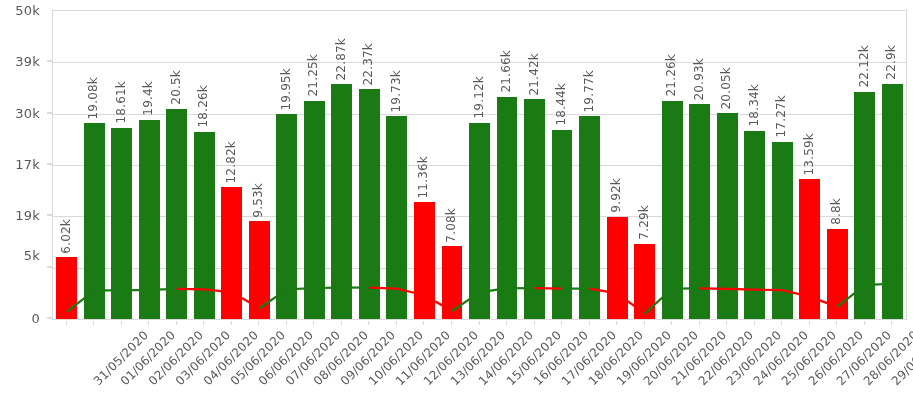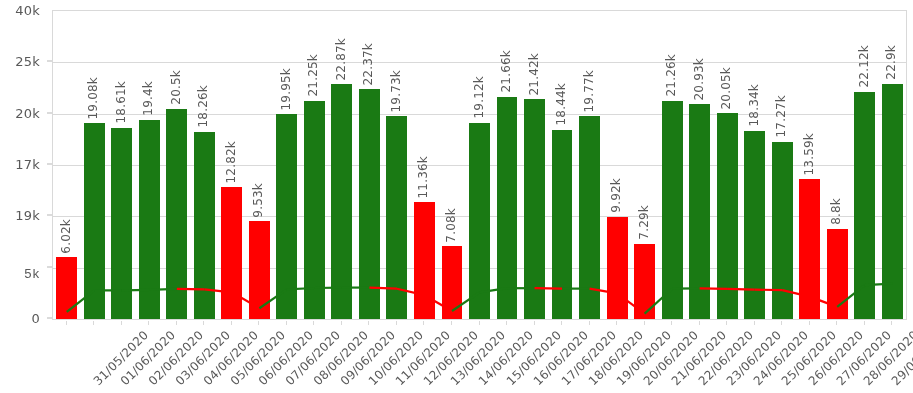--- a/index.html
+++ b/index.html
@@ -115,31 +115,31 @@
   }
 </style>
 </head>
 <body>
 
 <div id="chart-root">
 
   <div class="y-axis">
       <div class="y-tick-label" style="top: 318px;">0</div>
       <div class="y-tick-mark" style="top: 318px;"></div>
-      <div class="y-tick-label" style="top: 274px; font-family: Liberation Mono, monospace;">5k</div>
+      <div class="y-tick-label" style="top: 255px;">5k</div>
       <div class="y-tick-mark" style="top: 266.667px;"></div>
       <div class="y-tick-label" style="top: 215.333px;">19k</div>
       <div class="y-tick-mark" style="top: 215.333px;"></div>
       <div class="y-tick-label" style="top: 164px;">17k</div>
       <div class="y-tick-mark" style="top: 164px;"></div>
-      <div class="y-tick-label" style="top: 112.667px;">20k</div>
+      <div class="y-tick-label" style="top: 112.667px;">30k</div>
       <div class="y-tick-mark" style="top: 112.667px;"></div>
-      <div class="y-tick-label" style="top: 61.3333px;">25k</div>
+      <div class="y-tick-label" style="top: 61.3333px;">39k</div>
       <div class="y-tick-mark" style="top: 61.3333px;"></div>
-      <div class="y-tick-label" style="top: 10px;">40k</div>
+      <div class="y-tick-label" style="top: 10px;">50k</div>
     </div>
 
   <div class="plot">
       <div class="gridline" style="top: 51.3333px; background: rgb(217, 217, 217);"></div>
       <div class="gridline" style="top: 102.667px; background: rgb(217, 217, 217);"></div>
       <div class="gridline" style="top: 154px; background: rgb(217, 217, 217);"></div>
       <div class="gridline" style="top: 205.333px; background: rgb(217, 217, 217);"></div>
       <div class="gridline" style="top: 256.667px; background: rgb(217, 217, 217);"></div>
     <div class="bars-layer">
         <div class="bar" title="31/05/2020: 6.02k" style="left: 3.30194px; width: 20.9123px; height: 61.8053px; background: rgb(255, 0, 0);"></div>

